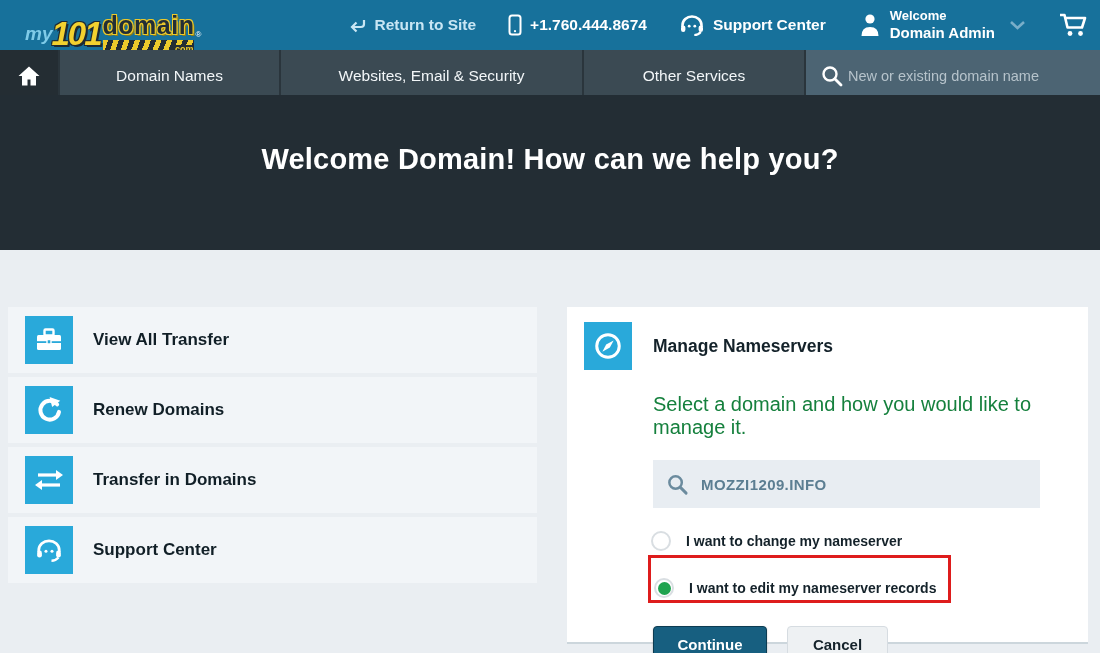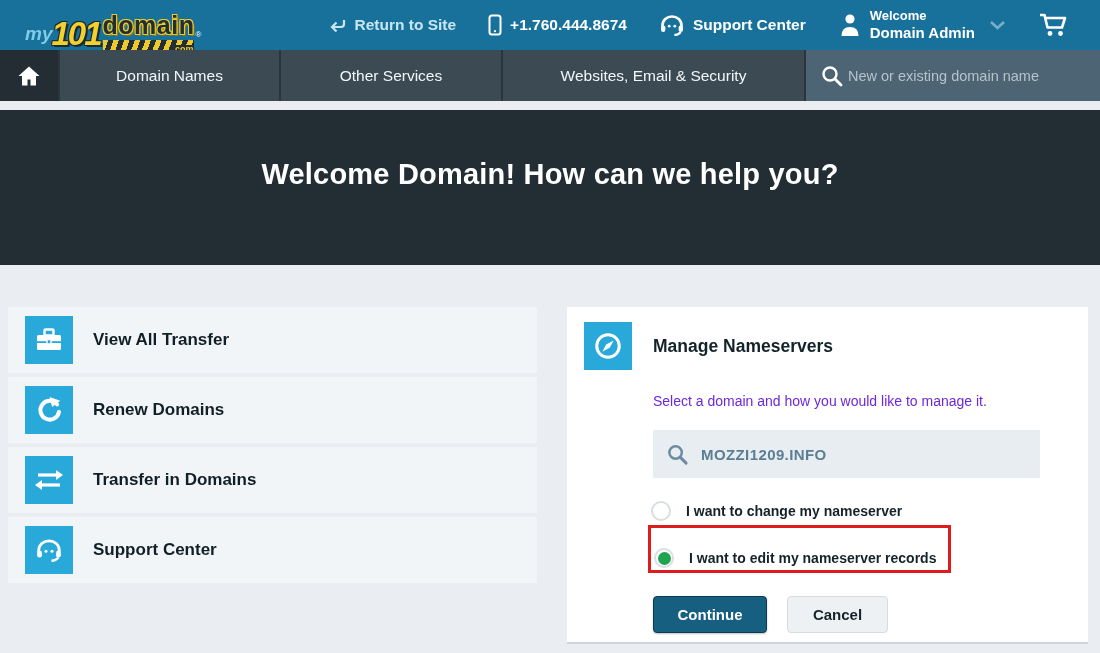--- a/index.html
+++ b/index.html
@@ -16,21 +16,21 @@
     text-shadow:2px 2px 0 #1e2a31,-1px -1px 0 #1e2a31,1px -1px 0 #1e2a31,-1px 1px 0 #1e2a31; }
   .logo-right { display:flex; flex-direction:column; margin-top:3px; }
   .logo-domain { color:#222e36; font-size:25px; font-weight:800; line-height:1; letter-spacing:.5px;
     text-shadow:-1px -1px 0 #ecca2b,1px -1px 0 #ecca2b,-1px 1px 0 #ecca2b,1px 1px 0 #ecca2b,2px 2px 0 #8a7a1a; }
   .logo-tld-bar { display:flex; align-items:center; height:17px; margin-top:2px;
     background:repeating-linear-gradient(110deg,#ecca2b 0 5px,#232d34 5px 10px); }
   .logo-com { margin-left:auto; background:#232d34; color:#ecca2b; font-size:9px;
     font-weight:bold; padding:0 1px; line-height:8px; }
   .logo-reg { color:#fff; font-size:8px; margin:2px 0 0 1px; }
 
-  .topbar-right { margin-left:auto; display:flex; align-items:center; gap:32px; padding-right:32px; }
+  .topbar-right { margin-left:auto; display:flex; align-items:center; gap:32px; padding-right:12px; }
   .tb-item { display:flex; align-items:center; gap:8px; font-size:15.5px; font-weight:600;
     color:#fff; cursor:pointer; white-space:nowrap; }
   .tb-return { color:#c9e6f4; }
   .tb-welcome { line-height:1.15; font-size:13px; }
   .tb-welcome .l2 { font-size:15px; font-weight:700; }
   .icon { display:inline-flex; align-items:center; justify-content:center; }
 
   
   .nav { position:absolute; left:0; top:50px; width:1100px; height:51px;
     display:flex; background:#3b4a53; }
@@ -39,38 +39,38 @@
   .nav-tab { display:flex; align-items:center; justify-content:center;
     color:#f2f6f8; font-size:15.5px; border-left:2px solid #2a353c; cursor:pointer; }
   .nav-tab.t1 { width:221px; } .nav-tab.t2 { width:303px; } .nav-tab.t3 { width:222px; }
   .nav-search { flex:1; background:#4c6473; border-left:2px solid #2a353c;
     display:flex; align-items:center; padding-left:14px; gap:4px; }
   .nav-search input { background:transparent; border:none; outline:none;
     color:#e8eef2; font-size:14.5px; width:230px; font-family:"Liberation Sans",sans-serif; }
   .nav-search input::placeholder { color:#b6c3cb; opacity:1; }
 
   
-  .hero { position:absolute; left:0; top:110px; width:1100px; height:155px;
+  .hero { position:absolute; left:0; top:95px; width:1100px; height:155px;
     background:#232d34; display:flex; justify-content:center; }
   .hero h1 { margin-top:48px; color:#fff; font-size:29px; font-weight:600; letter-spacing:.2px; }
 
   
   .sidebar { position:absolute; left:8px; top:307px; width:529px; }
   .side-row { height:66px; background:#f2f5f8; display:flex; align-items:center;
     padding-left:17px; gap:20px; margin-bottom:4px; cursor:pointer; }
   .tile { width:48px; height:48px; background:#29a9da; display:flex;
     align-items:center; justify-content:center; flex:none; }
   .side-label { font-size:17px; font-weight:bold; color:#111f27; }
 
   
   .panel { position:absolute; left:567px; top:307px; width:521px; height:337px;
     background:#ffffff; border-bottom:2px solid #ccd6dc; }
   .panel-header { display:flex; align-items:center; gap:21px; padding:15px 0 0 17px; }
   .panel-title { font-size:17.5px; font-weight:bold; color:#14222a; }
-  .panel-sub { margin:23px 0 8px 86px; font-size:14px; color:#6d28d9; }
+  .panel-sub { margin:23px 0 8px 86px; font-size:20px; color:#15803d; }
   .domain-field { margin:21px 0 0 86px; width:387px; height:48px; background:#e8edf2;
     display:flex; align-items:center; padding-left:13px; gap:12px; }
   .domain-field input { background:transparent; border:none; outline:none;
     color:#5c7e92; font-size:15px; font-weight:bold; letter-spacing:.4px; width:300px;
     font-family:"Liberation Sans",sans-serif; }
 
   .radio-row { display:flex; align-items:center; gap:15px; cursor:pointer;margin-top:18px; }
   .radio-row.first { margin:23px 0 0 84px; }
   .radio-circle { width:20px; height:20px; border-radius:50%; background:#fff;
     border:2px solid #d9dee2; display:flex; align-items:center; justify-content:center; flex:none; }
@@ -173,25 +173,25 @@
   <div class="nav-home">
     <span class="icon">
       <svg width="24" height="22" viewBox="0 0 24 22">
           <path d="M12 1.5 L1.5 11 h3.5 v9.5 h5.5 v-6 h3 v6 h5.5 V11 h3.5 Z" fill="#fff"></path>
         </svg>
     </span>
   </div>
   <div class="nav-tab t1">
     <span>Domain Names</span>
   </div>
+  <div class="nav-tab t2">
+    <span>Websites, Email &amp; Security</span>
+  </div>
   <div class="nav-tab t3">
     <span>Other Services</span>
-  </div>
-  <div class="nav-tab t2">
-    <span>Websites, Email &amp; Security</span>
   </div>
   <div class="nav-search">
     <span class="icon">
       <svg width="24" height="24" viewBox="0 0 24 24">
           <circle cx="10" cy="10" r="6.5" fill="none" stroke="#fff" stroke-width="2.4"></circle>
           <path d="M15 15 L21 21" stroke="#fff" stroke-width="2.8" stroke-linecap="round"></path>
         </svg>
     </span>
     <input type="text" placeholder="New or existing domain name" style="">
   </div>

